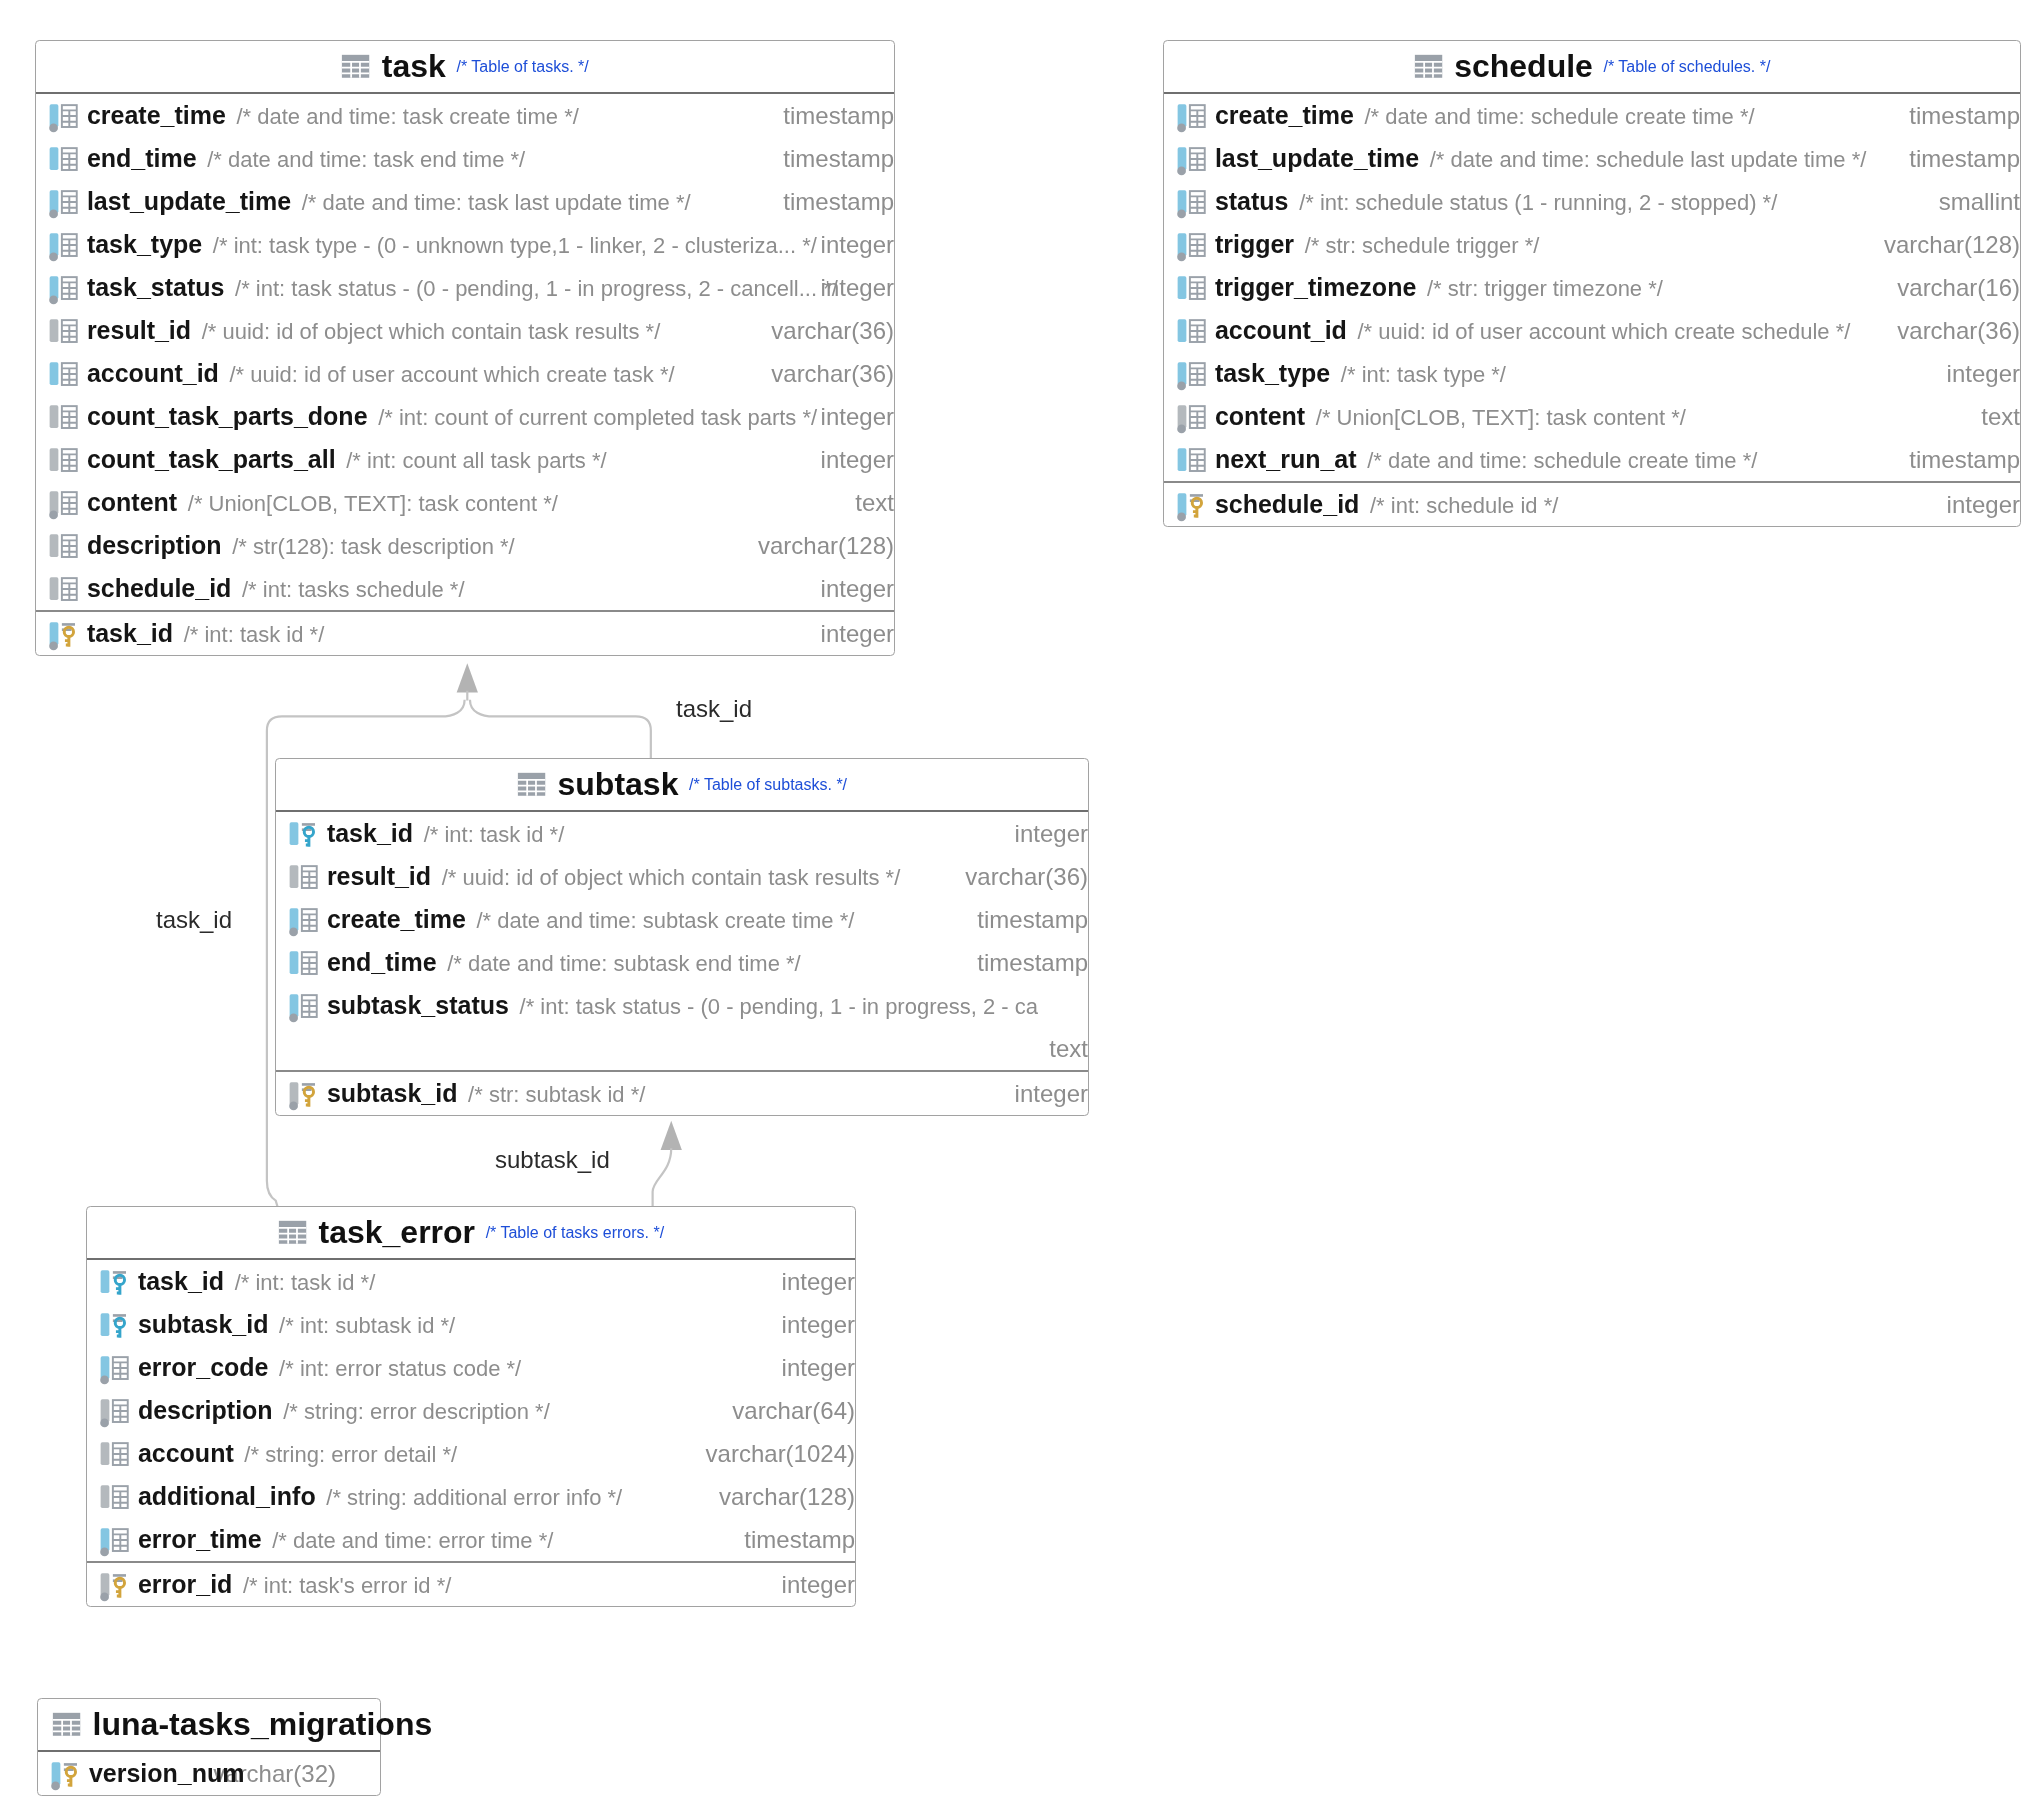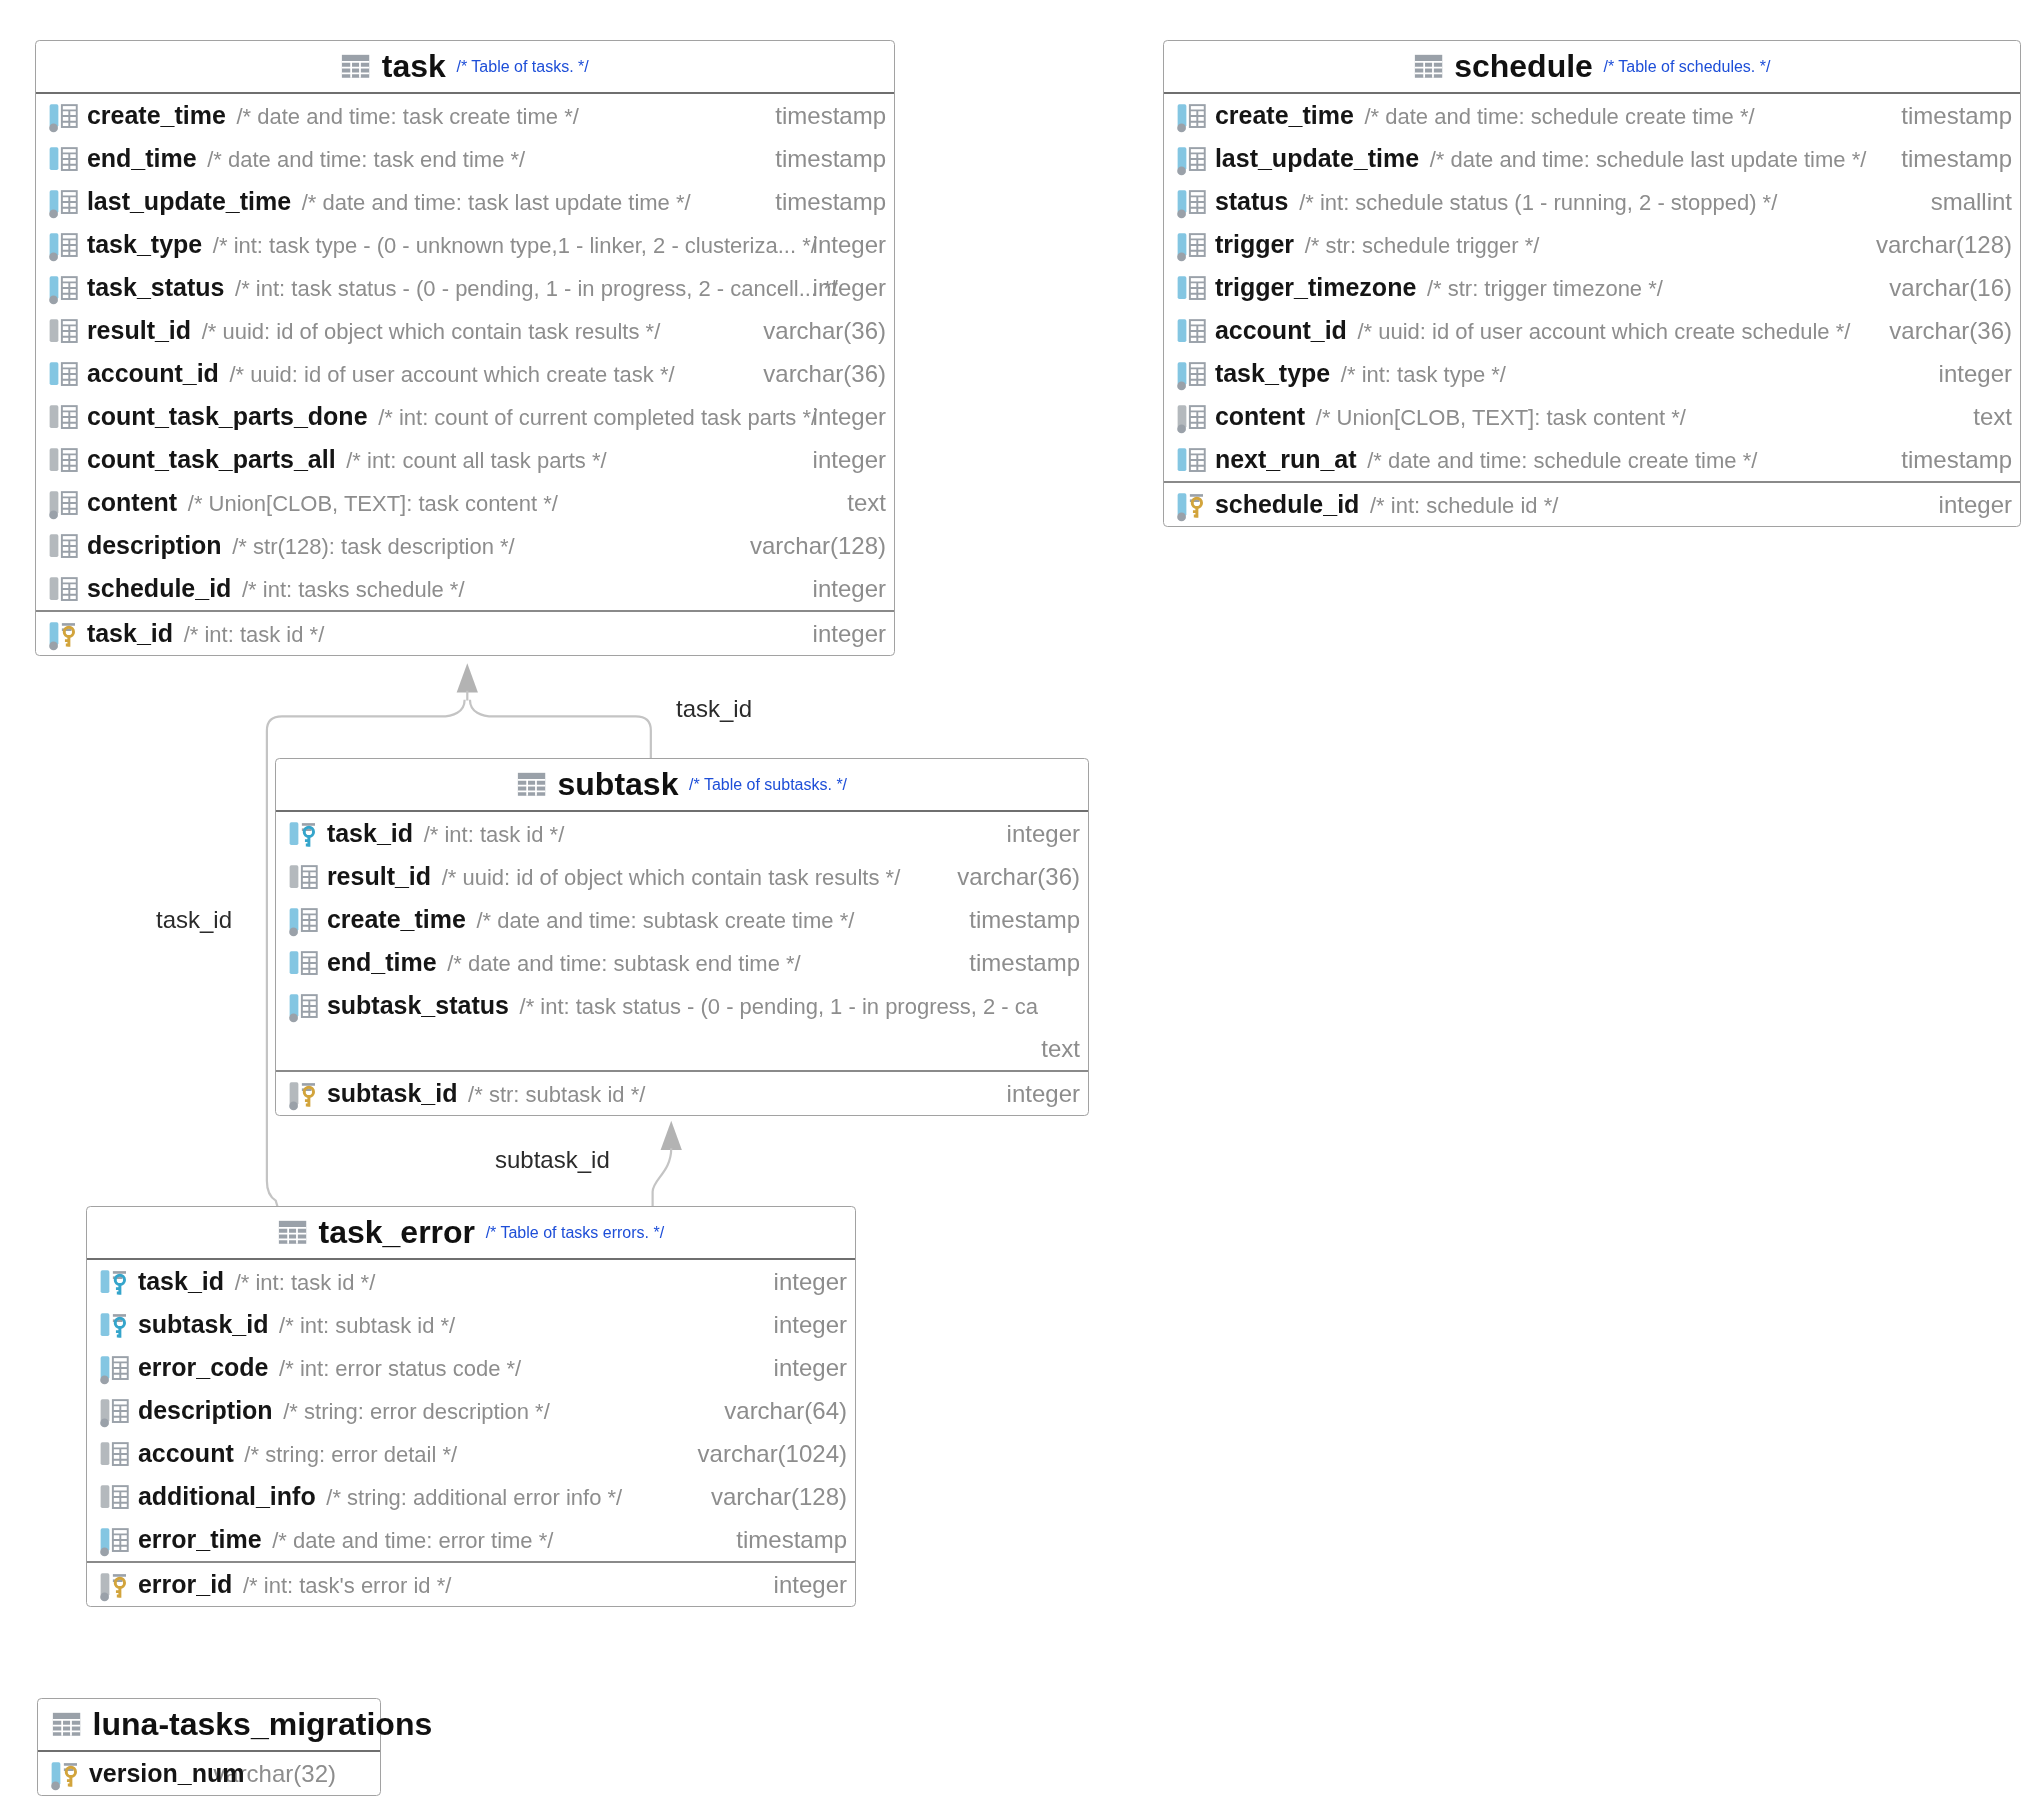--- a/index.html
+++ b/index.html
@@ -16,21 +16,21 @@
   .tname{font-size:32px;font-weight:700;color:#111;}
   .tcomment{font-size:16px;color:#1d4ed8;}
   .ticon{width:30px;height:26.6px;display:inline-block;}
 
   .row{position:relative;height:43px;overflow:hidden;white-space:nowrap;}
   .row.pk{border-top:2.7px solid #8a8a8a;}
   .rowtext{position:absolute;left:10.6px;top:0;line-height:43px;z-index:1;}
   .rowtext .icon{display:inline-block;width:35px;height:35px;vertical-align:-9.8px;}
   .cname{font-size:25px;font-weight:700;color:#151515;margin-left:5.3px;}
   .ccomment{font-size:22px;color:#8d8d8d;margin-left:10.6px;margin-top:22px;}
-  .ctype{position:absolute;right:8px;top:0;line-height:43px;font-size:24px;
+  .ctype{position:absolute;right:0;top:0;line-height:43px;font-size:24px;
          color:#8d8d8d;z-index:0;}
   section.tbl[data-table="luna-tasks_migrations"] .ctype{right:44px;}
 
   .connlabel{position:absolute;font-size:24px;color:#2b2b2b;z-index:2;white-space:nowrap;}
 </style>
 </head>
 <body>
 
 <div id="diagram">
 

